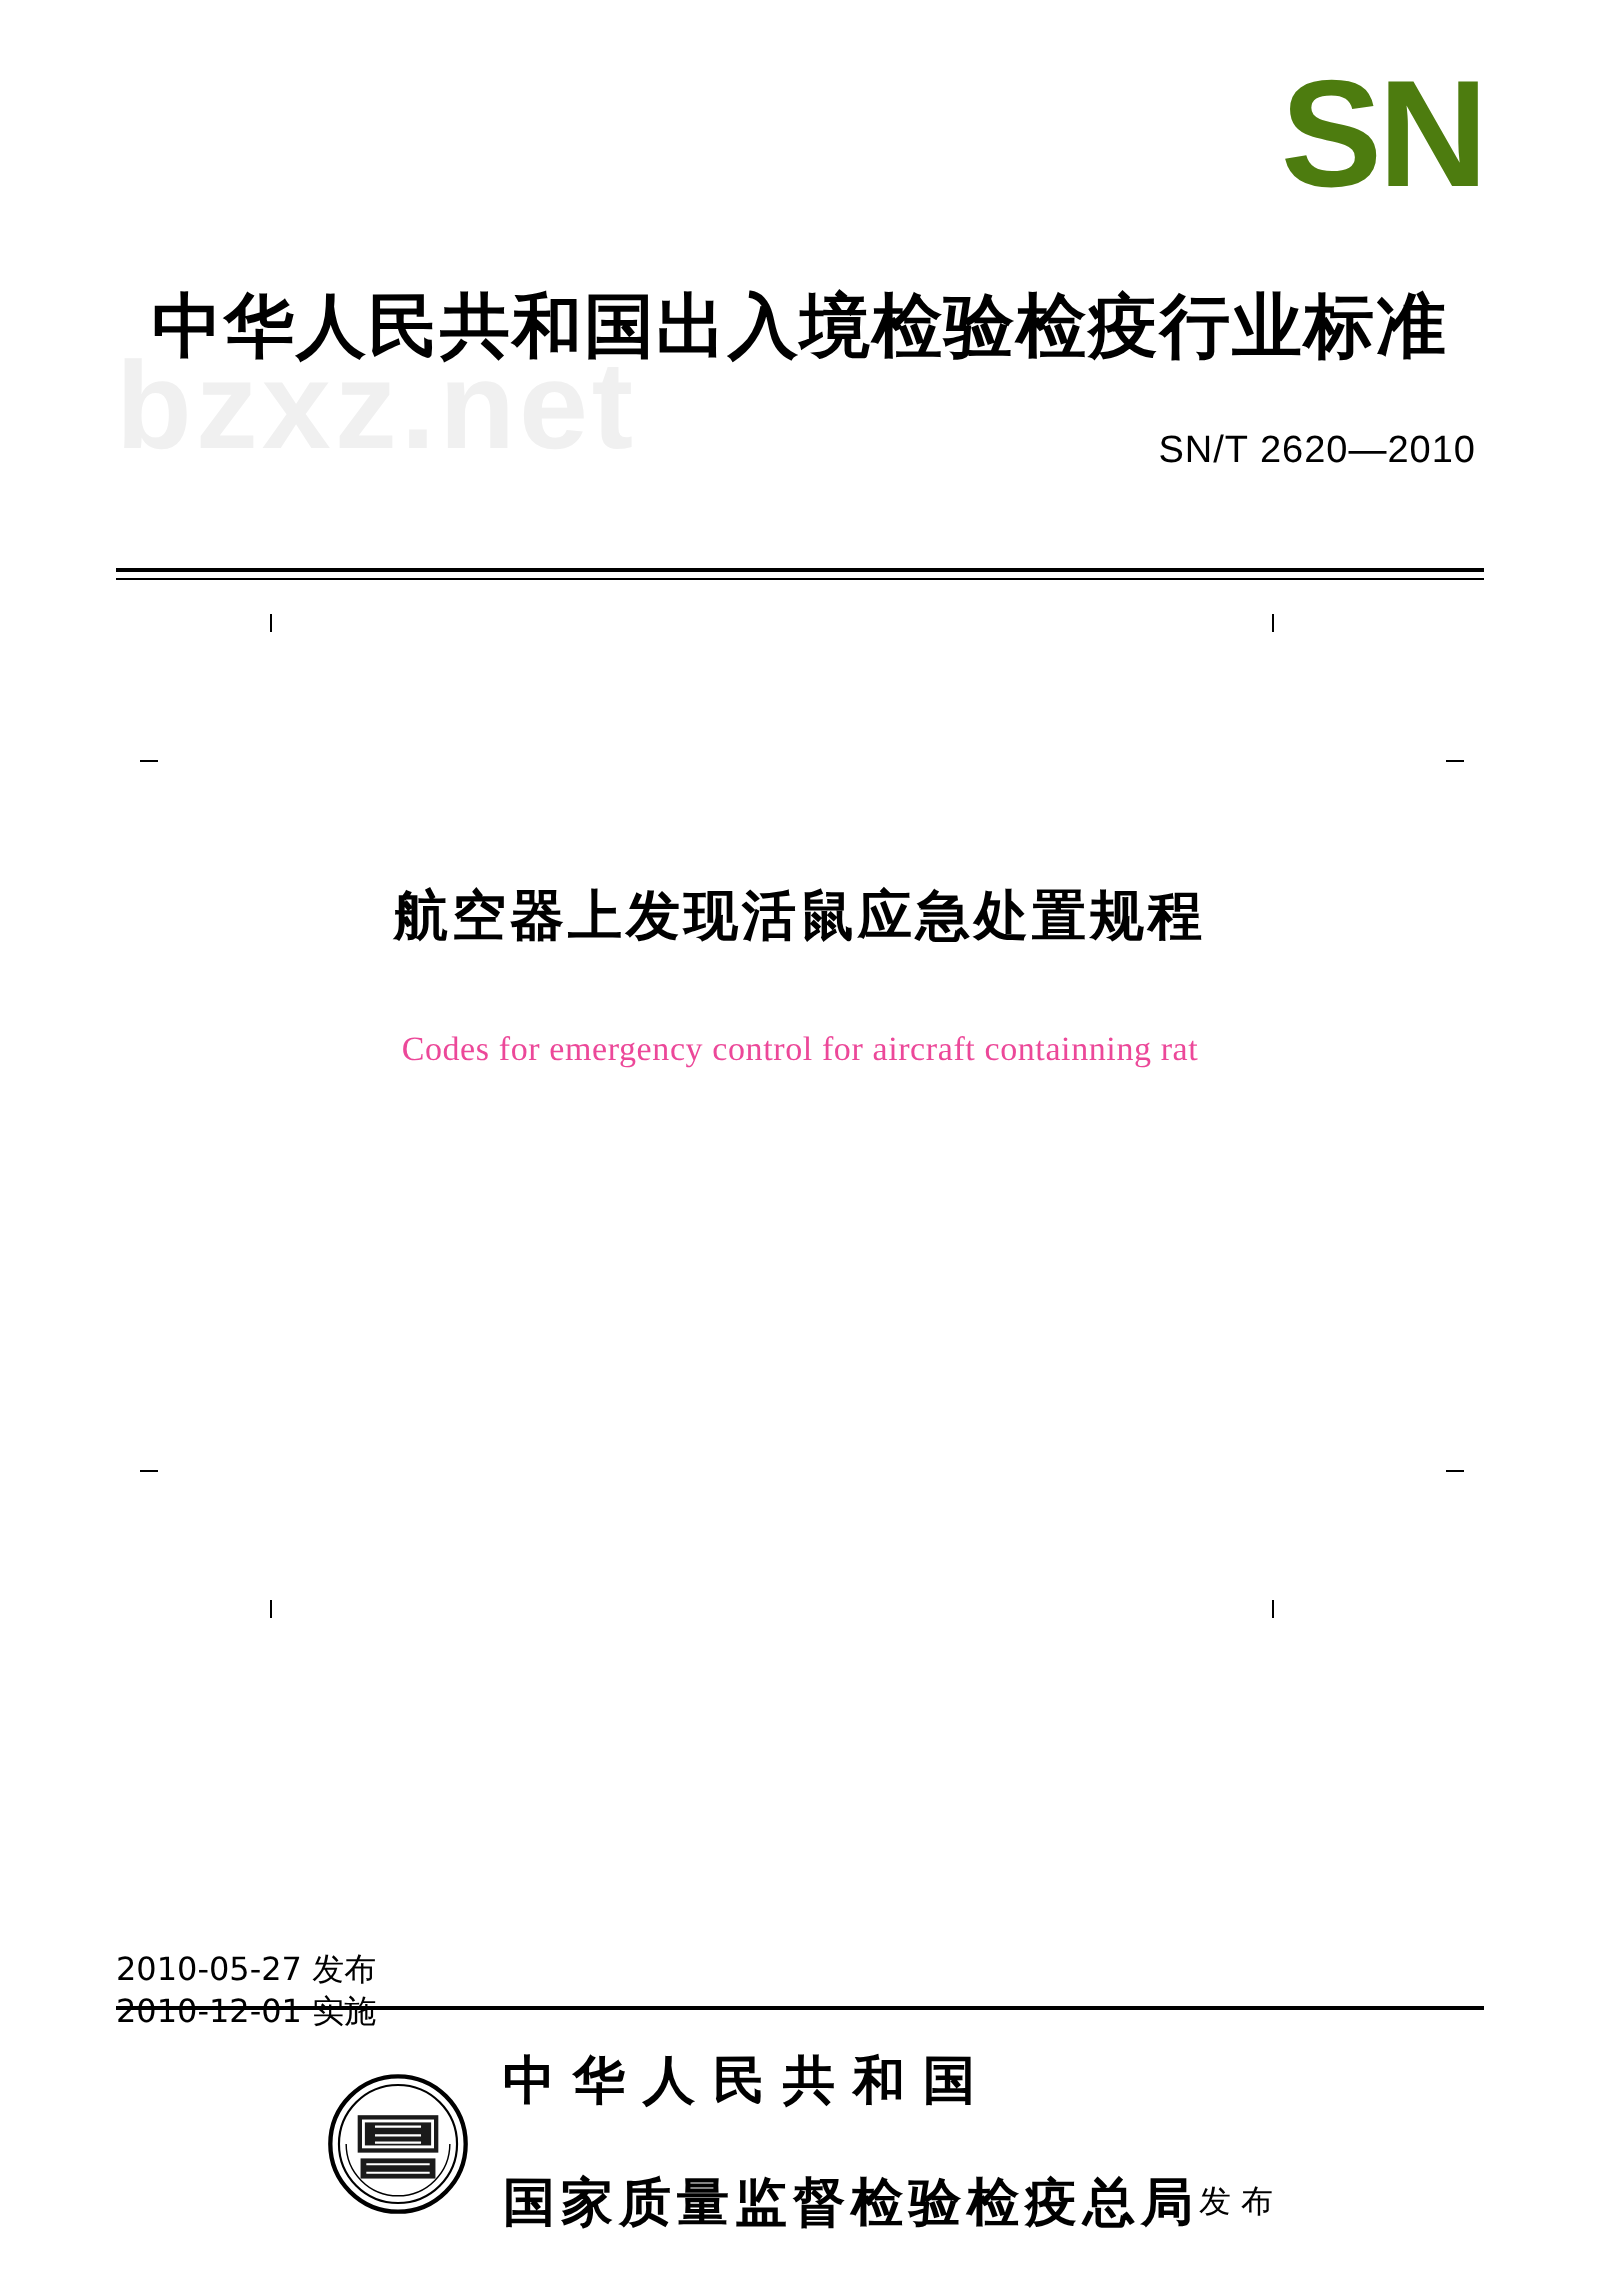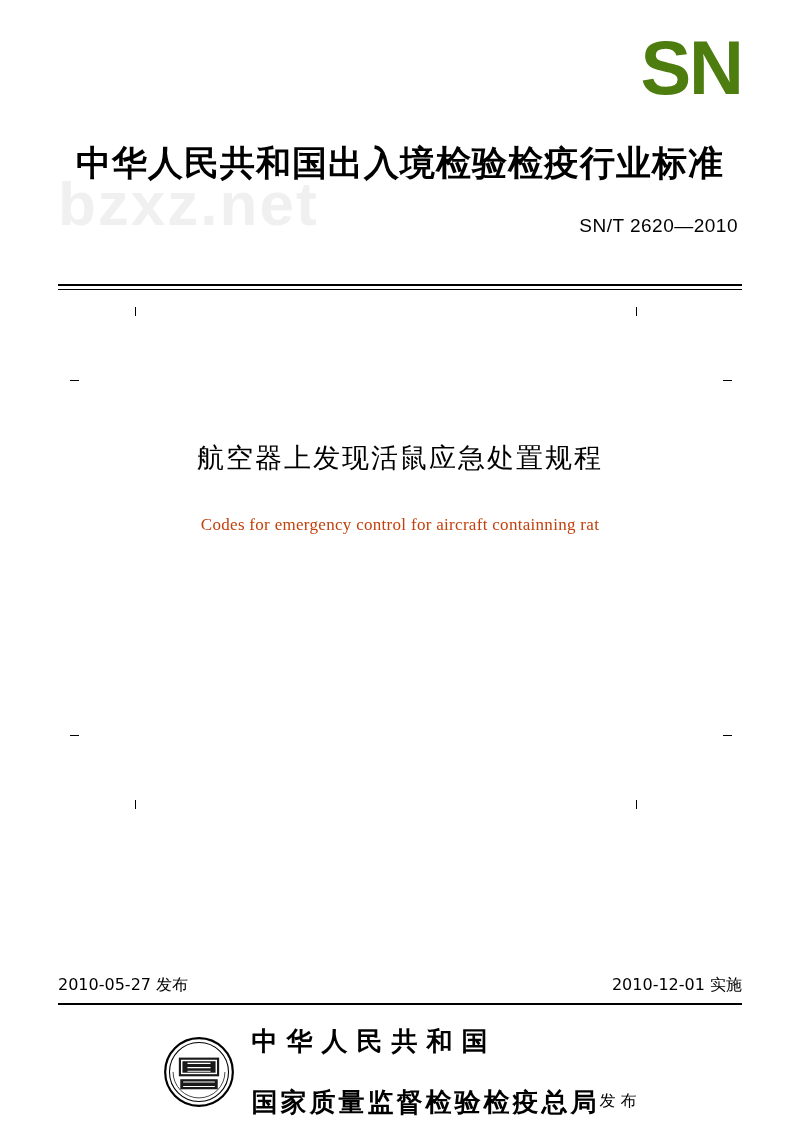--- a/index.html
+++ b/index.html
@@ -98,35 +98,35 @@
 
   
   .doc-title-cn {
     position: absolute;
     left: 0;
     right: 0;
     top: 440px;
     text-align: center;
     font-family: "DejaVu Sans", sans-serif;
     font-size: 27px;
-    font-weight: normal;
+    font-weight: bold;
     letter-spacing: 2px;
     color: #000000;
     z-index: 2;
   }
   .doc-title-en {
     position: absolute;
     left: 0;
     right: 0;
     top: 515px;
     text-align: center;
     font-family: "Liberation Serif", serif;
     font-size: 17px;
     letter-spacing: 0.3px;
-    color: #c2410c;
+    color: #ec4899;
     z-index: 2;
   }
 
   
   .tick {
     position: absolute;
     background: #000000;
     z-index: 1;
   }
   .tick-v { width: 1px; height: 9px; }
@@ -137,20 +137,21 @@
     position: absolute;
     left: 58px;
     right: 58px;
     top: 975px;
     display: flex;
     justify-content: space-between;
     font-family: "DejaVu Sans", sans-serif;
     font-size: 16px;
     color: #000000;
     z-index: 2;
+    flex-direction: column;
   }
   .date-row .date-cell {
     white-space: nowrap;
   }
 
   .rule-date {
     position: absolute;
     left: 58px;
     right: 58px;
     top: 1003px;

